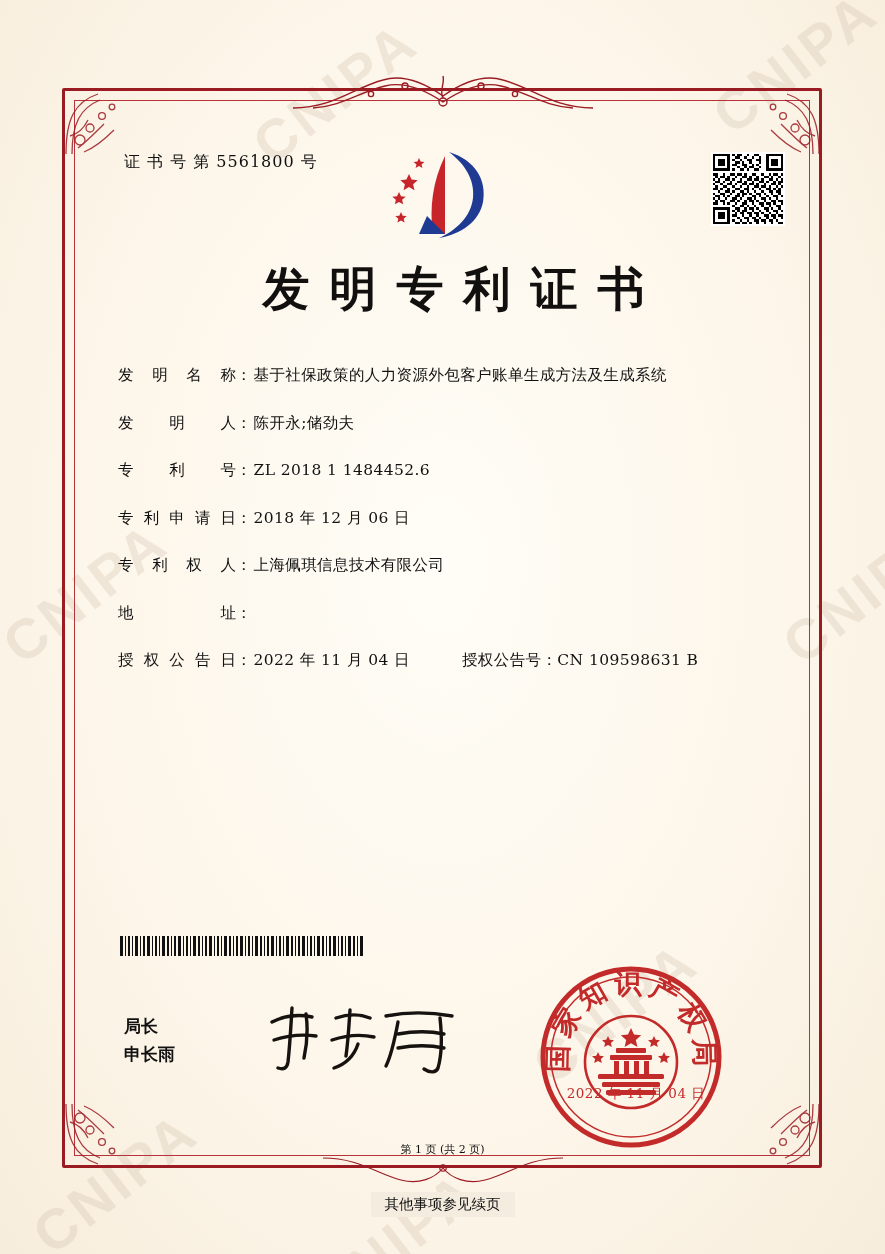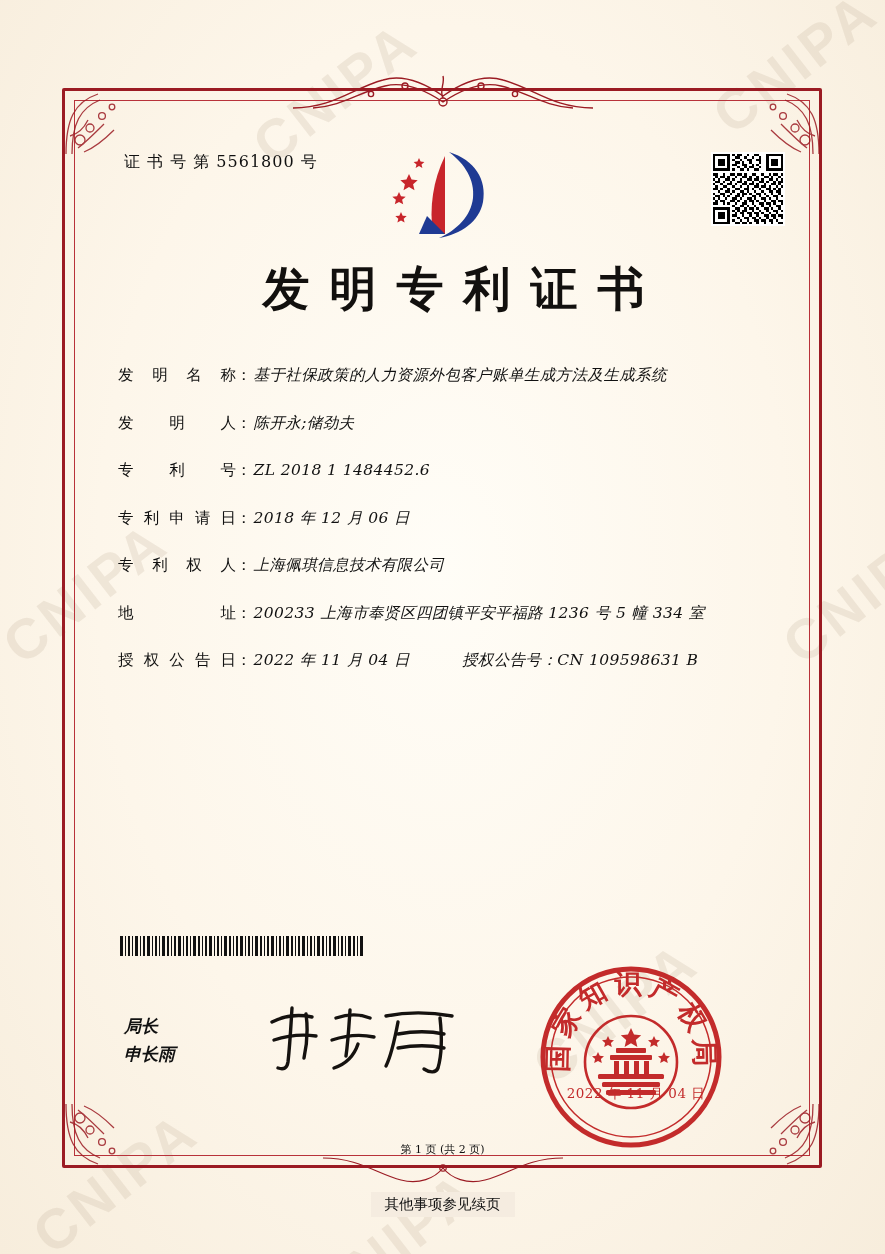--- a/index.html
+++ b/index.html
@@ -89,38 +89,38 @@
   
   .fields{position:absolute;left:118px;top:365px;width:660px;}
   .row{display:flex;align-items:baseline;font-size:15.5px;color:#111;margin-bottom:26.5px;}
   .row .lab{
     width:118px;flex:0 0 118px;
     display:flex;justify-content:space-between;
     letter-spacing:0;
   }
   .row .lab span{display:inline-block;}
   .row .colon{margin:0 2px 0 0;}
-  .row .val{letter-spacing:.4px;font-style:italic;}
+  .row .val{letter-spacing:.4px;}
   .row.two .val2{margin-left:52px;}
 
   
   .paras{
     position:absolute;left:118px;top:727px;width:664px;
     font-size:15.2px;line-height:29px;color:#111;text-align:justify;
   }
   .paras p{margin:0 0 2px 0;text-indent:2em;}
 
   
   .barcode{position:absolute;left:120px;top:936px;height:20px;}
   .barcode svg{display:block;}
 
   
   .sig-label{
     position:absolute;left:124px;top:1012px;
-    font-size:17px;line-height:28px;color:#111;font-weight:600;font-style:italic;
+    font-size:17px;line-height:28px;color:#111;font-weight:600;
   }
   .sig-hand{
     position:absolute;left:262px;top:1000px;width:210px;height:76px;
     color:#15120f;
   }
   .sig-hand svg{width:100%;height:100%;display:block;}
 
   
   .seal{
     position:absolute;left:536px;top:962px;width:190px;height:190px;
@@ -548,21 +548,20 @@
         <span class="colon">：</span>
       <span class="val">上海佩琪信息技术有限公司</span>
     </div>
 
     <div class="row">
       <span class="lab">
         <span>地</span>
           <span>址</span>
       </span>
         <span class="colon">：</span>
-      <span class="val">200233 上海市奉贤区四团镇平安平福路 1236 号 5 幢 334 室</span>
     </div>
 
     <div class="row two">
       <span class="lab">
         <span>授</span>
           <span>权</span>
           <span>公</span>
           <span>告</span>
           <span>日</span>
       </span>

